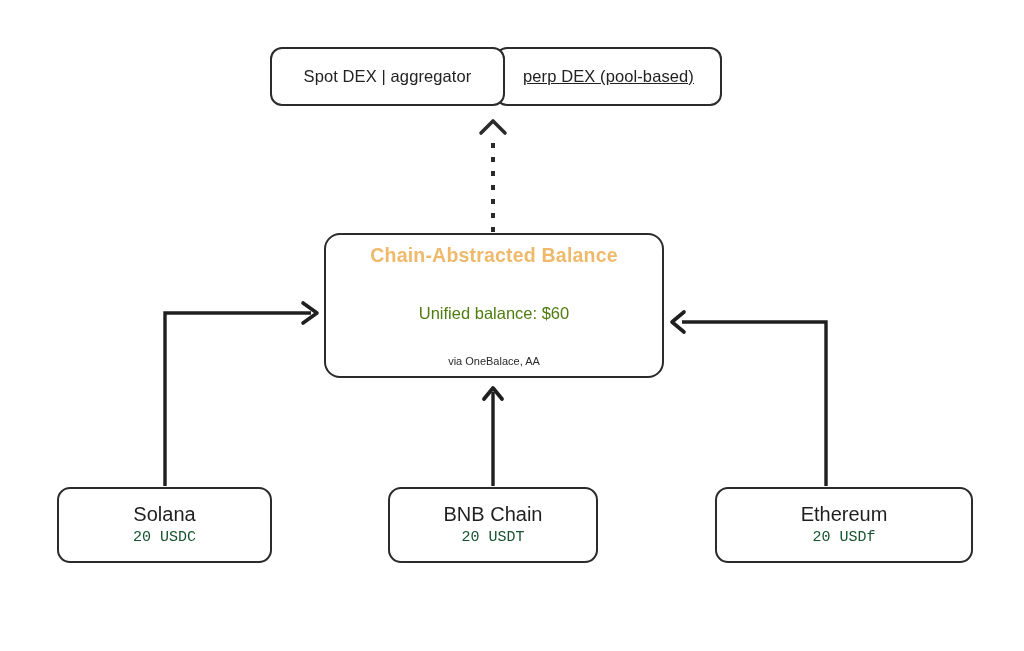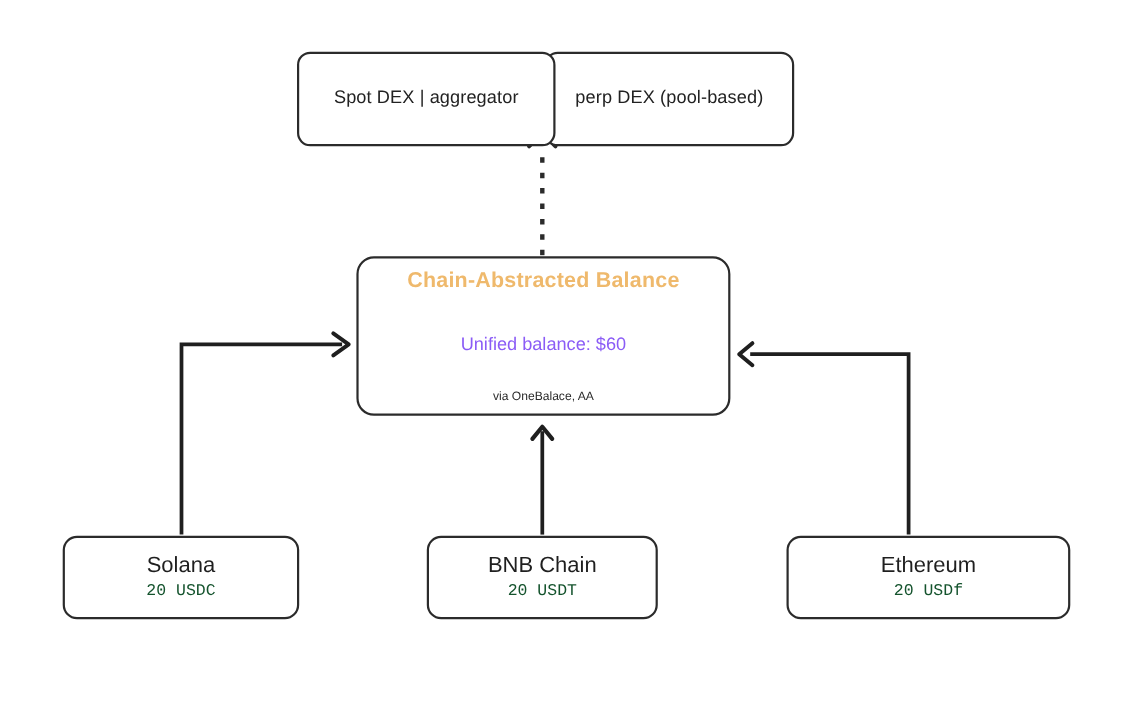--- a/index.html
+++ b/index.html
@@ -36,36 +36,37 @@
     display: flex;
     flex-direction: column;
     align-items: center;
     justify-content: center;
     text-align: center;
     color: #222222;
   }
 
   
   .top-node {
-    height: 86px;
+    height: 59px;
     border-radius: 12px;
     font-size: 16.5px;
     letter-spacing: 0.1px;
   }
   #node-spot-dex {
     left: 270px;
     top: 47px;
     width: 235px;
     z-index: 3;
   }
   #node-perp-dex {
     left: 495px;
     top: 47px;
     width: 227px;
     z-index: 2;
+    text-decoration: underline;
   }
   .top-node .node-label {
     line-height: 1.2;
     white-space: nowrap;
   }
 
   
   #node-chain-abstracted {
     left: 324px;
     top: 233px;
@@ -77,21 +78,21 @@
   }
   #node-chain-abstracted .ca-title {
     font-size: 19.5px;
     font-weight: bold;
     color: #efb96c;
     letter-spacing: 0.2px;
     margin-bottom: 21px;
   }
   #node-chain-abstracted .ca-balance {
     font-size: 16.5px;
-    color: #8b5cf6;
+    color: #4d7c0f;
     margin-bottom: 16px;
   }
   #node-chain-abstracted .ca-note {
     font-size: 11px;
     color: #2a2a2a;
   }
 
   
   .chain-node {
     top: 487px;

